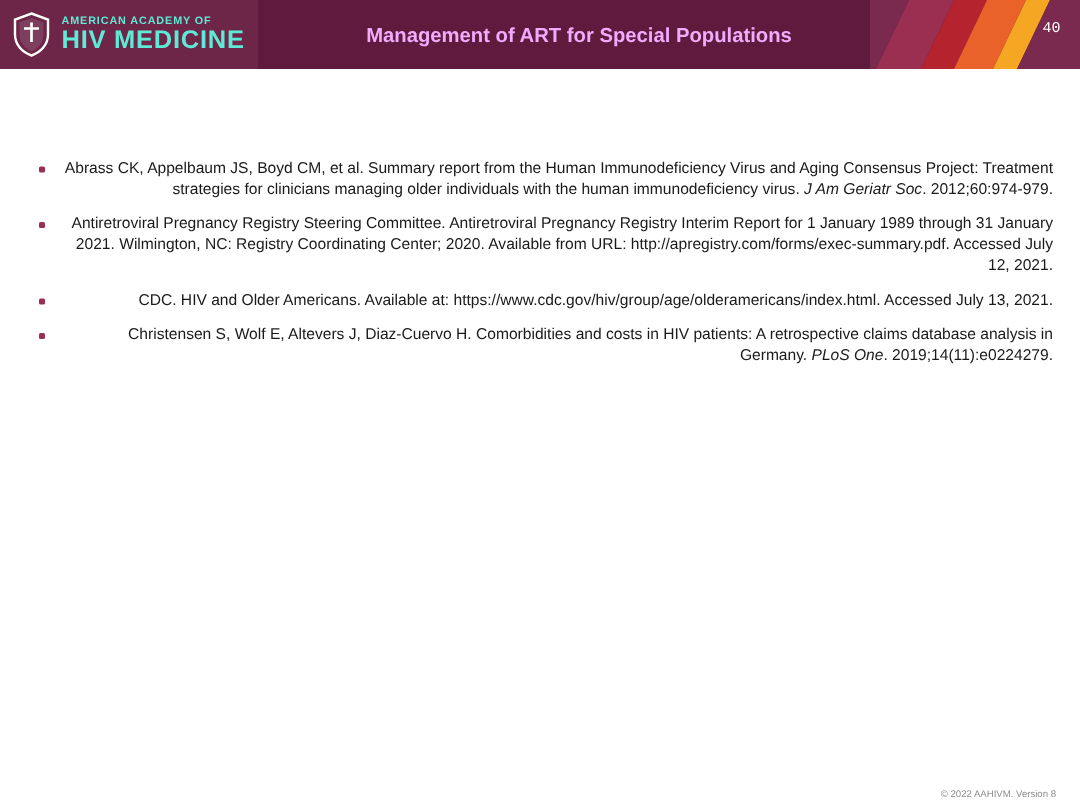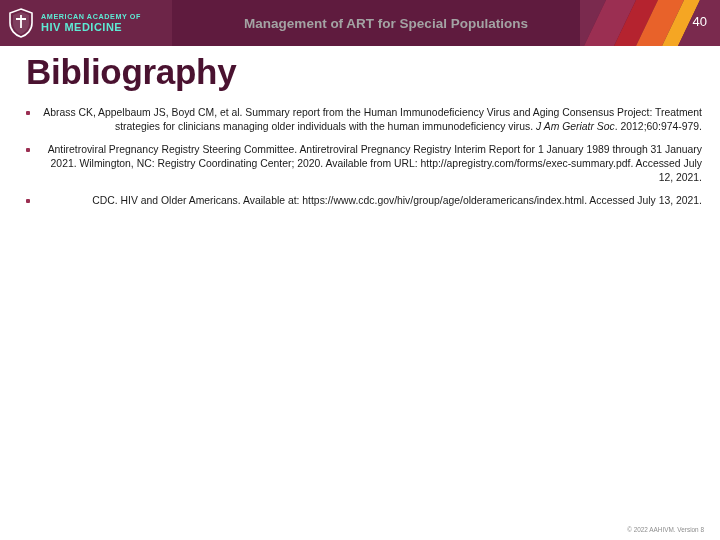--- a/index.html
+++ b/index.html
@@ -54,58 +54,59 @@
     color: #5eead4;
     line-height: 1.05;
   }
   .logo-line1 {
     font-size: 7.2px;
     letter-spacing: 0.6px;
     font-weight: bold;
     display: block;
   }
   .logo-line2 {
-    font-size: 11px;
+    font-size: 17px;
     letter-spacing: 0.5px;
     font-weight: bold;
     display: block;
     margin-top: 1px;
   }
   .header-title {
     position: absolute;
     left: 172px;
     top: 0;
     width: 428px;
     height: 46px;
     display: flex;
     align-items: center;
     justify-content: center;
-    color: #a3a3a3;
+    color: #f0abfc;
     font-size: 13.5px;
     font-weight: bold;
     text-align: center;
     box-sizing: border-box;
     padding: 0 6px;
   }
   
   .header-deco {
     position: absolute;
     right: 0;
     top: 0;
     width: 140px;
     height: 46px;
     overflow: hidden;
   }
   .slide-number {
     position: absolute;
     right: 13px;
     top: 14px;
     color: #ffffff;
-    font-size: 13px;
+    font-size: 10px;
     z-index: 5;
+    font-family: Liberation Mono, monospace;
   }
   
   .page-title {
     position: absolute;
     left: 26px;
     top: 52px;
     font-size: 35px;
     font-weight: bold;
     color: #4a1230;
     letter-spacing: -0.3px;
@@ -176,21 +177,20 @@
         <polygon points="56,0 78,0 56,46 34,46" fill="#b5232f"></polygon>
         <polygon points="78,0 104,0 82,46 56,46" fill="#e8622a"></polygon>
         <polygon points="104,0 120,0 98,46 82,46" fill="#f5a623"></polygon>
         <polygon points="120,0 140,0 140,46 98,46" fill="#7a2a4e"></polygon>
       </svg>
     </div>
 
     <div class="slide-number">40</div>
   </div>
 
-  <div class="page-title">Bibliography</div>
 
   <div class="biblio">
 
     <div class="biblio-item">
       <span>Abrass CK, Appelbaum JS, Boyd CM, et al. Summary report from the Human Immunodeficiency Virus and Aging Consensus Project: Treatment strategies for clinicians managing older individuals with the human immunodeficiency virus. </span><i>J Am Geriatr Soc</i><span>. 2012;60:974-979.</span>
     </div>
 
     <div class="biblio-item">
       <span>Antiretroviral Pregnancy Registry Steering Committee. Antiretroviral Pregnancy Registry Interim Report for 1 January 1989 through 31 January 2021. Wilmington, NC: Registry Coordinating Center; 2020. Available from URL: http://apregistry.com/forms/exec-summary.pdf. Accessed July 12, 2021.</span><i></i><span></span>
     </div>
@@ -198,18 +198,21 @@
 
 
 
 
     <div class="biblio-item">
       <span>CDC. HIV and Older Americans. Available at: https://www.cdc.gov/hiv/group/age/olderamericans/index.html. Accessed July 13, 2021.</span><i></i><span></span>
     </div>
 
 
 
+    <div class="biblio-item">
+      <span>Christensen S, Wolf E, Altevers J, Diaz-Cuervo H. Comorbidities and costs in HIV patients: A retrospective claims database analysis in Germany. </span><i>PLoS One</i><span>. 2019;14(11):e0224279.</span>
+    </div>
 
   </div>
 
   <div class="footer">© 2022 AAHIVM. Version 8</div>
 
 </div>
 
 </body></html>

